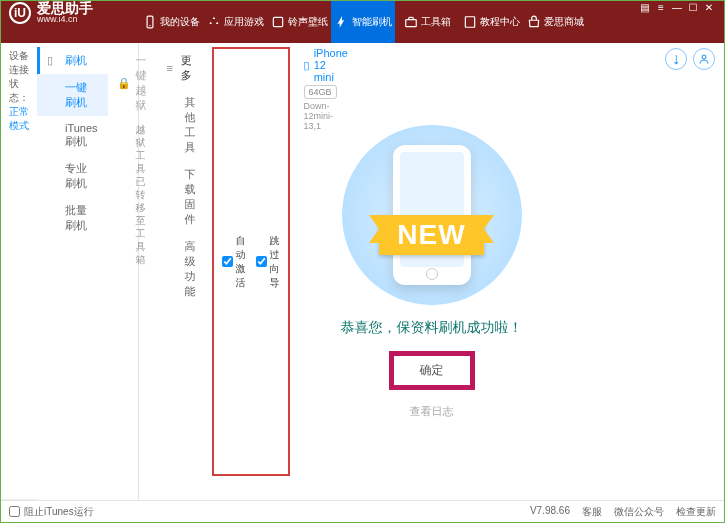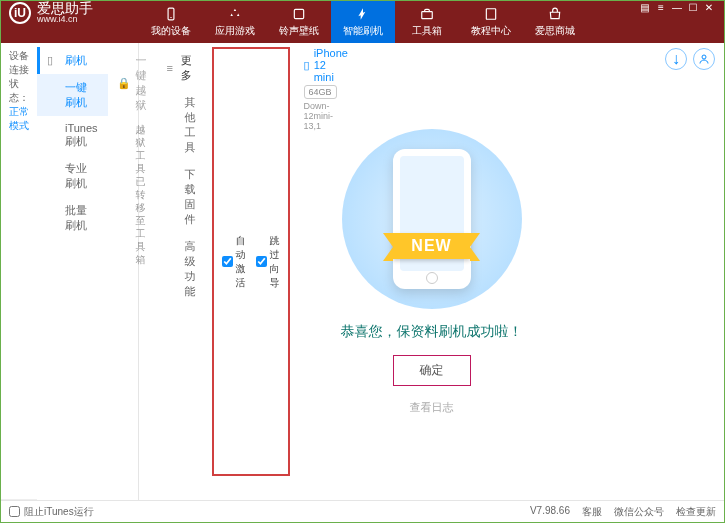--- a/index.html
+++ b/index.html
@@ -1,24 +1,24 @@
 <!DOCTYPE html>
 <html><head>
 <meta charset="utf-8">
 <style>
 *{margin:0;padding:0;box-sizing:border-box;font-family:"Microsoft YaHei",Arial,sans-serif}
 body{background:#fff;width:725px;height:523px;overflow:hidden;border:1px solid #6ab04c}
 .titlebar{height:42px;background:#7f1d1d;display:flex;align-items:flex-start;padding:0 8px;color:#fff}
 .logo-wrap{display:flex;align-items:center;gap:6px;width:130px}
 .logo-icon{width:22px;height:22px;border:2px solid #fff;border-radius:50%;display:flex;align-items:center;justify-content:center;font-size:12px;font-weight:bold}
 .logo-text{display:flex;flex-direction:column;line-height:1}
-.logo-name{font-size:14px;font-weight:normal}
+.logo-name{font-size:14px;font-weight:bold}
 .logo-url{font-size:9px;opacity:.9}
 .nav{display:flex;flex:1}
-.nav-item{width:64px;height:42px;display:flex;flex-direction:column;align-items:center;justify-content:center;gap:2px;cursor:pointer;font-size:10px}
+.nav-item{width:64px;height:42px;display:flex;align-items:center;justify-content:center;gap:2px;cursor:pointer;font-size:10px}
 .nav-item.active{background:#0070e0}
 .nav-icon{width:16px;height:16px;display:flex;align-items:center;justify-content:center}
 .title-right{display:flex;align-items:center;gap:6px;font-size:10px}
 .win-btns{display:flex;gap:2px;margin-left:8px}
 .win-btn{width:14px;height:12px;display:flex;align-items:center;justify-content:center;cursor:pointer;font-size:10px}
 .circle-btn{width:22px;height:22px;border:1px solid rgba(255,255,255,.6);border-radius:50%;display:flex;align-items:center;justify-content:center;cursor:pointer}
 .body{display:flex;height:calc(100% - 42px - 22px)}
 .sidebar{width:138px;border-right:1px solid #e5e5e5;display:flex;flex-direction:row;font-size:11px;color:#555}
 .conn-status{padding:6px 8px;font-size:10px;border-bottom:1px solid #eee;color:#666}
 .conn-status .val{color:#0d8eff}
@@ -36,26 +36,26 @@
 .device{padding:4px 8px}
 .device-name{color:#0d8eff;font-size:11px;display:flex;align-items:center;gap:4px}
 .badge{display:inline-block;border:1px solid #ccc;border-radius:3px;padding:1px 4px;font-size:9px;color:#888;margin-top:2px}
 .device-sub{font-size:9px;color:#999;margin-top:2px}
 .main{flex:1;display:flex;flex-direction:column;align-items:center;justify-content:center;gap:14px;position:relative}
 .illus{width:200px;height:180px;position:relative;display:flex;align-items:center;justify-content:center}
 .halo{position:absolute;width:180px;height:180px;border-radius:50%;background:radial-gradient(circle,#dff1ff 0%,#bfe3ff 60%,#a8d8ff 100%)}
 .phone{position:relative;width:78px;height:140px;background:#fff;border-radius:12px;box-shadow:0 4px 12px rgba(0,0,0,.15);z-index:1}
 .phone::before{content:"";position:absolute;top:7px;left:7px;right:7px;bottom:18px;background:#e8f4ff;border-radius:4px}
 .phone::after{content:"";position:absolute;bottom:5px;left:50%;transform:translateX(-50%);width:10px;height:10px;border:1px solid #ccc;border-radius:50%}
-.ribbon{position:absolute;z-index:2;bottom:50px;background:#ffc629;color:#fff;font-weight:bold;font-size:16px;padding:4px 18px;letter-spacing:1px;box-shadow:0 2px 4px rgba(0,0,0,.2)}
+.ribbon{position:absolute;z-index:2;bottom:50px;background:#ffc629;color:#fff;font-weight:bold;font-size:28px;padding:4px 18px;letter-spacing:1px;box-shadow:0 2px 4px rgba(0,0,0,.2)}
 .ribbon::before,.ribbon::after{content:"";position:absolute;top:0;border-top:14px solid #ffc629;border-bottom:14px solid #ffc629}
 .ribbon::before{left:-10px;border-left:10px solid transparent}
 .ribbon::after{right:-10px;border-right:10px solid transparent}
 .success-text{font-size:14px;color:#0f766e}
-.ok-btn{padding:6px 26px;border:1px solid #be185d;background:#fff;font-size:12px;color:#555;cursor:pointer}
+.ok-btn{padding:6px 26px;border:5px solid #be185d;background:#fff;font-size:12px;color:#555;cursor:pointer}
 .log-link{font-size:11px;color:#aaa;cursor:pointer}
 .statusbar{height:22px;border-top:1px solid #e5e5e5;display:flex;align-items:center;font-size:10px;color:#666;padding:0 8px}
 .statusbar .left{display:flex;align-items:center;gap:4px}
 .statusbar .right{margin-left:auto;display:flex;gap:12px}
 .statusbar input{width:11px;height:11px}
 </style>
 </head>
 <body>
 
 <div class="titlebar">

